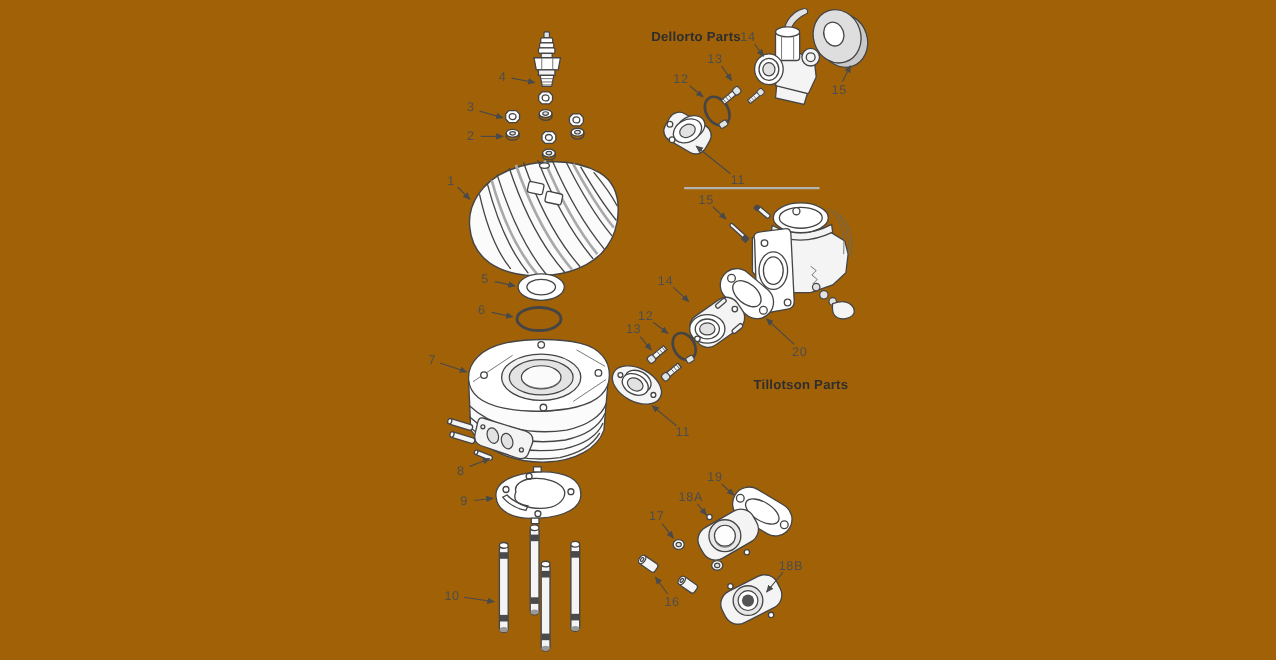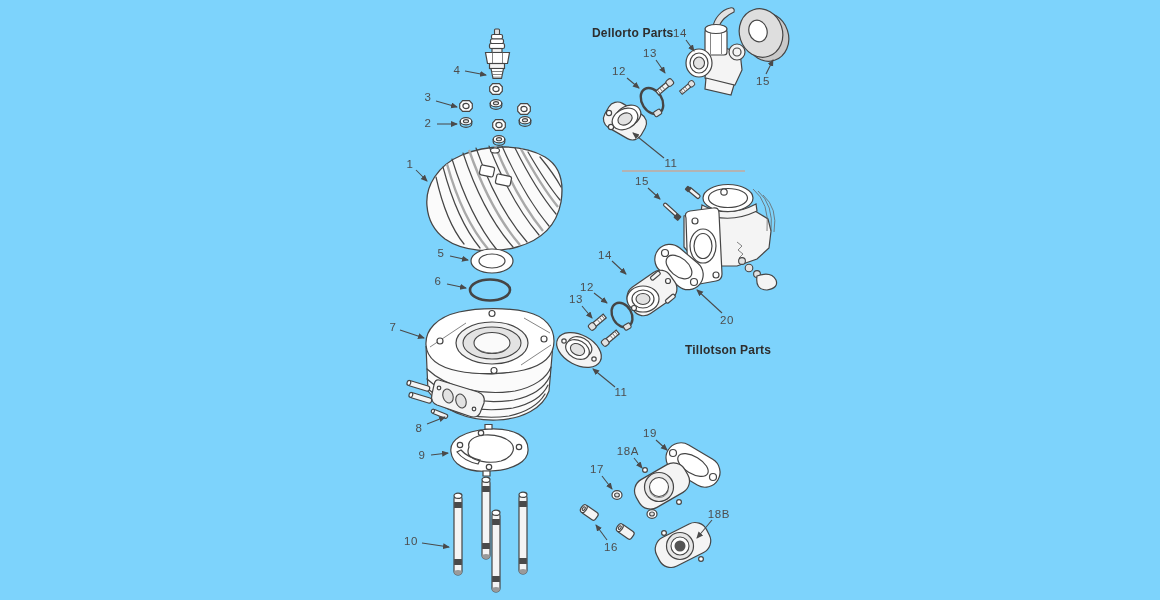--- a/index.html
+++ b/index.html
@@ -1,16 +1,16 @@
 <!DOCTYPE html>
 <html><head>
 <meta charset="utf-8">
 <style>
   html,body{margin:0;padding:0;background:#ffffff;}
-  .stage{position:relative;width:1160px;height:600px;background:#7dd3fc;overflow:hidden;
+  .stage{position:relative;width:1160px;height:600px;background:#a16207;overflow:hidden;
          font-family:"Liberation Sans",sans-serif;}
   svg{display:block;}
   .ln{stroke:#454545;stroke-width:1.2;fill:none;stroke-linecap:round;}
   .thin{stroke:#666666;stroke-width:0.8;fill:none;}
   .fw{fill:#ffffff;stroke:#454545;stroke-width:1.2;}
   .fl{fill:#f4f4f4;stroke:#454545;stroke-width:1.2;}
   .fg{fill:#e2e2e2;stroke:#454545;stroke-width:1.1;}
   .fd{fill:#4a4a4a;stroke:none;}
   .grayline{stroke:#a9a9a9;stroke-width:2.4;fill:none;}
   .thick{stroke:#454545;stroke-width:2.6;fill:none;}

